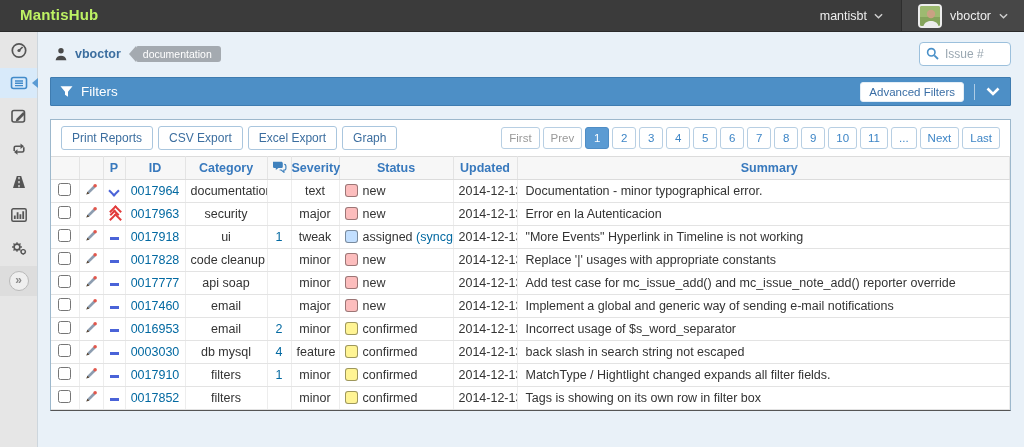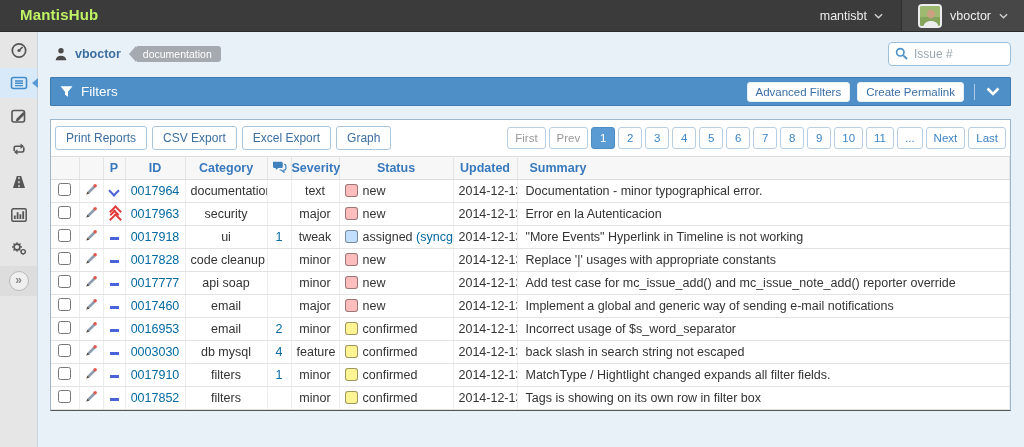--- a/index.html
+++ b/index.html
@@ -25,49 +25,49 @@
 
   
   .main { position:absolute; top:32px; left:38px; right:0; bottom:0; padding:8px 13px 0 12px; background:#e9f1f8; }
 
   .userbar { height:28px; display:flex; align-items:center; justify-content:space-between; margin-bottom:9px; }
   .userbar-left { display:flex; align-items:center; gap:7px; padding-left:4px; }
   .username { color:#3c6e9f; font-size:12.5px; font-weight:bold; cursor:pointer; }
   .role-badge { position:relative; background:#a4aab0; color:#fff; font-size:10.5px; padding:2px 9px 2px 7px; border-radius:2px 3px 3px 2px; margin-left:8px; }
   .role-badge::before { content:""; position:absolute; left:-7px; top:0; border-top:8px solid transparent; border-bottom:8px solid transparent; border-right:7px solid #a4aab0; }
   .searchbox { position:relative; }
-  .searchbox input { width:123px; height:24px; border:1px solid #9cc0dc; border-radius:4px; padding:0 6px 0 25px; font-size:12px; color:#555; font-family:inherit; outline:none; background:#fff; }
+  .searchbox input { width:92px; height:24px; border:1px solid #9cc0dc; border-radius:4px; padding:0 6px 0 25px; font-size:12px; color:#555; font-family:inherit; outline:none; background:#fff; }
   .searchbox input::placeholder { color:#9aa7b1; }
   .searchbox .mag { position:absolute; left:7px; top:5px; }
 
   
   .filters-bar { height:29px; background:#4d8fc6; border:1px solid #3f7cb0; border-radius:1px; display:flex; align-items:center; justify-content:space-between; padding:0 9px; margin-bottom:13px; }
   .filters-left { display:flex; align-items:center; gap:8px; color:#fff; font-size:13.5px; }
   .filters-right { display:flex; align-items:center; gap:7px; }
   .filters-btn { background:#fff; color:#3a6ea5; font-size:11.5px; padding:3px 8px; border-radius:3px; border:1px solid #e4eef6; cursor:pointer; font-family:inherit;text-align:center; }
   .fdivider { width:1px; height:16px; background:rgba(255,255,255,.55); margin:0 3px; }
 
   
   .issues-panel { background:#fff; border:1px solid #9db8cc; border-bottom:1px solid #555; }
   .panel-head { height:28px; background:#4d8fc6; display:flex; align-items:center; gap:9px; padding:0 10px; color:#fff; }
   .panel-title { font-size:13.5px; }
   .count-badge { background:rgba(255,255,255,.3); font-size:10.5px; font-weight:bold; padding:2px 10px; border-radius:10px; letter-spacing:.3px; }
 
-  .toolbar { display:flex; align-items:center; justify-content:space-between; padding:6px 4px; }
+  .toolbar { display:flex; align-items:center; justify-content:space-between; padding:6px 10px; }
   .tool-buttons { display:flex; gap:5px; }
   .tool-btn { background:#fff; border:1px solid #aac6de; color:#3c6e9f; font-size:12px; padding:4px 10px; border-radius:3px; cursor:pointer; font-family:inherit; }
   .pagination { display:flex; gap:3px; }
   .page-item { min-width:24px; text-align:center; background:#fff; border:1px solid #b8cfe3; color:#3d85c6; font-size:11.5px; padding:4px 7px; border-radius:3px; cursor:pointer; }
   .page-item.disabled { color:#999; cursor:default; }
   .page-item.active { background:#5b9bd3; border-color:#4f8dc5; color:#fff; cursor:default; }
 
   
   table { width:100%; border-collapse:collapse; font-size:12.5px; table-layout:fixed; }
   thead th { height:23px; background:#f7f7f7; border:1px solid #dcdcdc; border-left:none; border-right:1px solid #e4e4e4; color:#3879bd; font-weight:bold; font-size:12.5px; text-align:center; }
-  thead th:last-child { text-align:left; padding-left:12px; }
+  thead th:last-child { text-align:center; padding-left:12px; }
   tbody td { height:23px; border-bottom:1px solid #e3e3e3; border-right:1px solid #ededed; padding:0 5px; white-space:nowrap; overflow:hidden; }
   .c-sel   { width:28px; text-align:center; }
   .c-edit  { width:24px; text-align:center; }
   .c-pri   { width:22px; text-align:center; }
   .c-id    { width:60px; text-align:center; }
   .c-cat   { width:82px;text-align:center; }
   .c-notes { width:24px; text-align:center; }
   .c-sev   { width:48px; text-align:center; }
   .c-status{ width:114px; }
   .c-upd   { width:64px; }
@@ -193,21 +193,20 @@
 
   <div class="filters-bar">
     <div class="filters-left">
       <svg width="13" height="13" viewBox="0 0 13 13">
           <path d="M.5 1.2h12L8 6.7v5L5 9.8V6.7z" fill="#fff"></path>
         </svg>
       <span>Filters</span>
     </div>
     <div class="filters-right">
       <button class="filters-btn">Advanced Filters</button>
-      <button class="filters-btn">Create Permalink</button>
       <span class="fdivider"></span>
       <svg width="16" height="11" viewBox="0 0 16 11">
           <path d="M2.5 2.5 8 8l5.5-5.5" stroke="#fff" stroke-width="2.6" fill="none"></path>
         </svg>
     </div>
   </div>
 
   <div class="issues-panel">
 
     <div class="toolbar">

